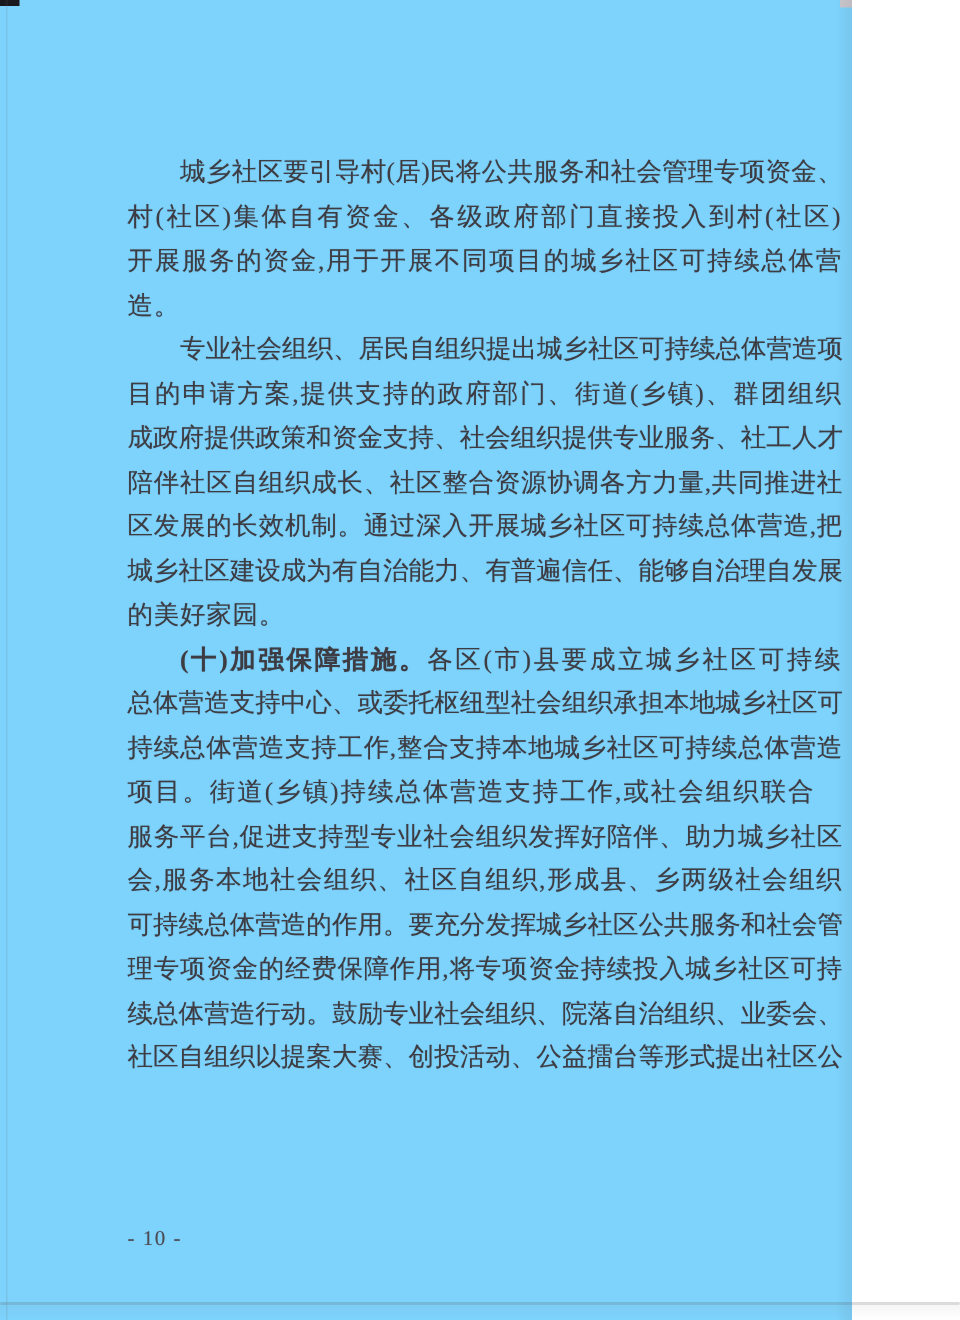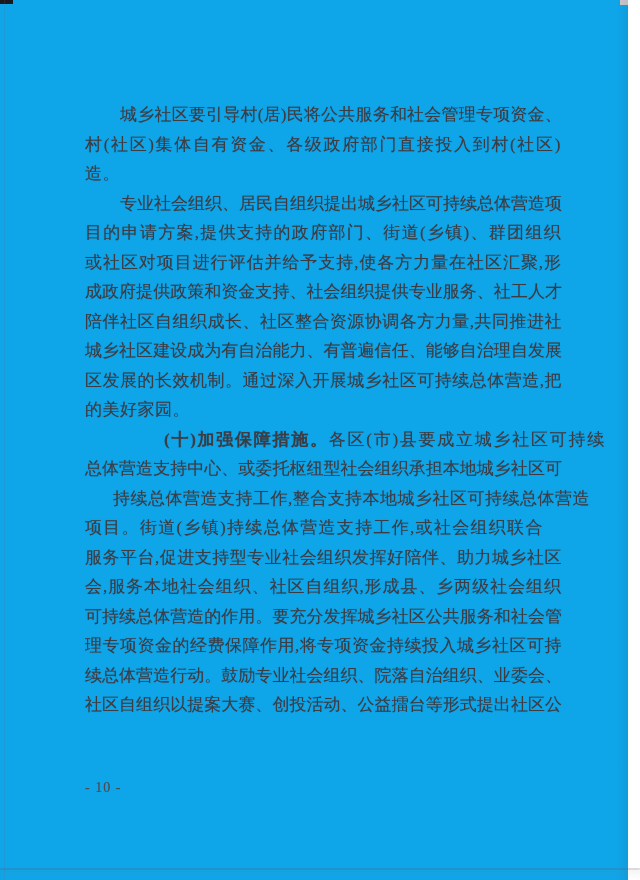--- a/index.html
+++ b/index.html
@@ -2,22 +2,22 @@
 <html><head>
 <meta charset="utf-8">
 <style>
   html,body{margin:0;padding:0;}
   body{
     width:640px;height:880px;overflow:hidden;
     background:#ffffff;
     font-family:"Liberation Serif","DejaVu Serif",serif;
   }
   .sheet{
-    position:relative;width:628px;height:880px;
-    background:#0ea5e9;
+    position:relative;width:568px;height:880px;
+    background:#7dd3fc;
   }
   
   .artifact{position:absolute;pointer-events:none;}
   .corner-mark{left:0;top:0;width:13px;height:4px;background:#1a1a1e;}
   .corner-mark2{right:0;top:0;width:8px;height:5px;background:#c9c7cc;}
   .left-line{left:4px;top:0;width:1px;height:880px;background:rgba(110,108,120,0.16);}
   .right-band{right:0;top:0;width:11px;height:880px;
     background:linear-gradient(to right,rgba(0,0,0,0) 0%,rgba(60,60,70,0.05) 60%,rgba(60,60,70,0.08) 100%);}
   .bottom-line{left:0;top:868px;width:640px;height:2px;background:rgba(90,90,100,0.22);border-radius:2px;}
   .bottom-fade{left:0;top:870px;width:640px;height:10px;background:linear-gradient(to bottom,rgba(120,120,130,0.07),rgba(0,0,0,0));}
@@ -28,24 +28,24 @@
     color:#3d3c43;
     font-size:17px;
     text-shadow:0 0 0.7px rgba(62,61,70,0.45);
   }
   .line{
     height:29.5px;display:flex;align-items:center;
   }
   .line.indent{padding-left:35px;}
   .jline{display:inline-block;white-space:nowrap;}
   .plainline{display:inline-block;white-space:nowrap;letter-spacing:0.5px;}
-  b{font-weight:700;margin-left:44px;}
+  b{font-weight:700;}
 
   .pagenum{
-    position:absolute;left:85px;top:780px;
+    position:absolute;left:85px;top:819px;
     font-size:14px;color:#4c4b52;letter-spacing:1px;
     text-shadow:0 0 0.6px rgba(70,70,80,0.4);
     text-align:right;
   }
 </style>
 </head>
 <body>
 
 <div class="sheet">
 
@@ -59,60 +59,60 @@
   <div class="content">
 
     <div>
       <div class="line indent">
         <span class="jline" style="letter-spacing: 0.210069px;">城乡社区要引导村(居)民将公共服务和社会管理专项资金、</span>
       </div>
       <div class="line">
         <span class="jline" style="letter-spacing: 1.65513px;">村(社区)集体自有资金、各级政府部门直接投入到村(社区)</span>
       </div>
       <div class="line">
+        <span class="jline" style="letter-spacing: 1.13889px;">开展服务的资金,用于开展不同项目的城乡社区可持续总体营</span>
+      </div>
+      <div class="line">
         <span class="plainline">造。</span>
       </div>
     </div>
 
     <div>
       <div class="line indent">
         <span class="jline" style="letter-spacing: 0px;">专业社会组织、居民自组织提出城乡社区可持续总体营造项</span>
       </div>
       <div class="line">
         <span class="jline" style="letter-spacing: 1.30078px;">目的申请方案,提供支持的政府部门、街道(乡镇)、群团组织</span>
       </div>
       <div class="line">
-        <span class="jline" style="letter-spacing: 0.946429px;">或社区对项目进行评估并给予支持,使各方力量在社区汇聚,形</span>
-      </div>
-      <div class="line">
         <span class="jline" style="letter-spacing: 0.0357143px;">成政府提供政策和资金支持、社会组织提供专业服务、社工人才</span>
       </div>
       <div class="line">
         <span class="jline" style="letter-spacing: 0.491071px;">陪伴社区自组织成长、社区整合资源协调各方力量,共同推进社</span>
       </div>
       <div class="line">
-        <span class="jline" style="letter-spacing: 0.0357143px;">城乡社区建设成为有自治能力、有普遍信任、能够自治理自发展</span>
+        <span class="jline" style="letter-spacing: 0.491071px;">区发展的长效机制。通过深入开展城乡社区可持续总体营造,把</span>
       </div>
       <div class="line">
-        <span class="jline" style="letter-spacing: 0.491071px;">区发展的长效机制。通过深入开展城乡社区可持续总体营造,把</span>
+        <span class="jline" style="letter-spacing: 0.0357143px;">城乡社区建设成为有自治能力、有普遍信任、能够自治理自发展</span>
       </div>
       <div class="line">
         <span class="plainline">的美好家园。</span>
       </div>
     </div>
 
     <div>
       <div class="line indent">
         <span class="jline" style="letter-spacing: 1.74399px;"><b>(十)加强保障措施。</b><span>各区(市)县要成立城乡社区可持续</span></span>
       </div>
       <div class="line">
         <span class="jline" style="letter-spacing: 0.0357143px;">总体营造支持中心、或委托枢纽型社会组织承担本地城乡社区可</span>
       </div>
       <div class="line">
-        <span class="jline" style="letter-spacing: 0.491071px; margin-left: 28px;">持续总体营造支持工作,整合支持本地城乡社区可持续总体营造</span>
+        <span class="jline" style="letter-spacing: 0.491071px;">持续总体营造支持工作,整合支持本地城乡社区可持续总体营造</span>
       </div>
       <div class="line">
         <span class="jline" style="letter-spacing: 1.30078px;">项目。街道(乡镇)持续总体营造支持工作,或社会组织联合</span>
       </div>
       <div class="line">
         <span class="jline" style="letter-spacing: 0.491071px;">服务平台,促进支持型专业社会组织发挥好陪伴、助力城乡社区</span>
       </div>
       <div class="line">
         <span class="jline" style="letter-spacing: 0.946429px;">会,服务本地社会组织、社区自组织,形成县、乡两级社会组织</span>
       </div>

